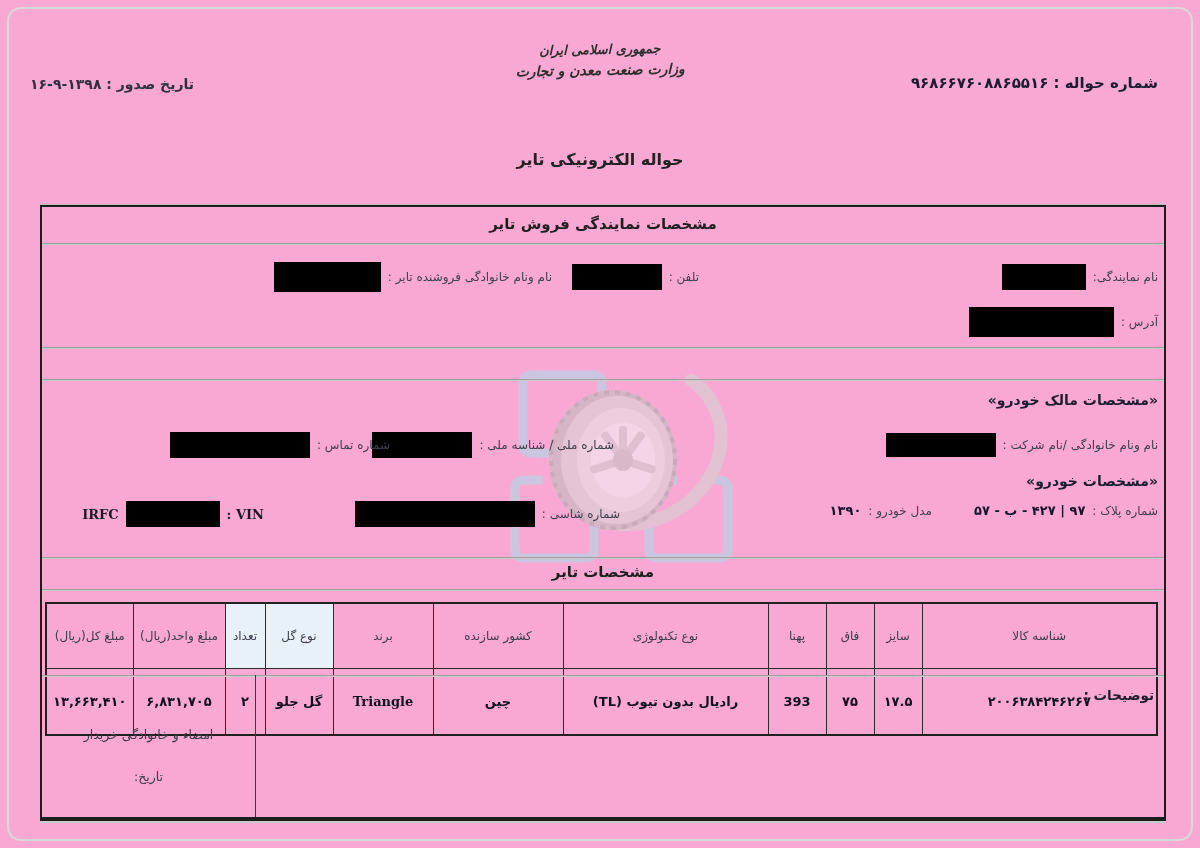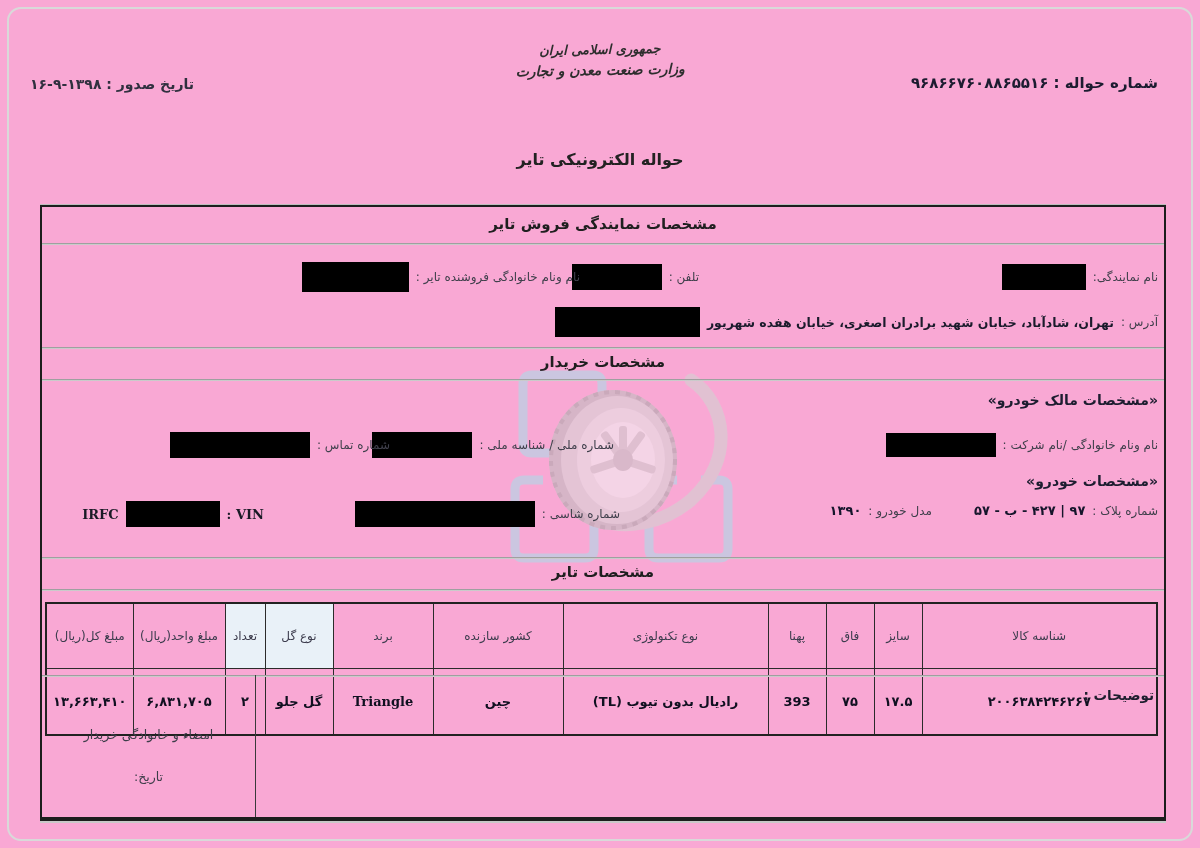--- a/index.html
+++ b/index.html
@@ -90,33 +90,31 @@
     <div class="divider" style="top:36px;"></div>
 
     <div class="fg" style="right:6px;top:57px;">
       <span class="lbl">نام نمایندگی:</span>
       <span class="redact" style="width:84px;height:26px;"></span>
     </div>
     <div class="fg" style="right:465px;top:57px;">
       <span class="lbl">تلفن :</span>
       <span class="redact" style="width:90px;height:26px;"></span>
     </div>
-    <div class="fg" style="right:584px;top:55px;text-align:center;">
+    <div class="fg" style="right:612px;top:55px;text-align:center;">
       <span class="lbl">نام ونام خانوادگی فروشنده تایر :</span>
       <span class="redact" style="width:107px;height:30px;"></span>
     </div>
 
     <div class="fg" style="right:6px;top:100px;">
       <span class="lbl">آدرس :</span>
-      <span class="addr-val">تهران، شادآباد، خیابان شهید برادران اصغری، خیابان هفده شهریور</span>
       <span class="redact" style="width:145px;height:30px;"></span>
     </div>
 
     <div class="divider" style="top:140px;"></div>
-    <div class="sec-head" style="top:146px;">مشخصات خریدار</div>
     <div class="divider" style="top:172px;"></div>
 
     <div class="sub-head" style="right:6px;top:185px;">«مشخصات مالک خودرو»</div>
 
     <div class="fg" style="right:6px;top:226px;">
       <span class="lbl">نام ونام خانوادگی /نام شرکت :</span>
       <span class="redact" style="width:110px;height:24px;"></span>
     </div>
     <div class="fg" style="right:550px;top:225px;">
       <span class="lbl">شماره ملی / شناسه ملی :</span>

